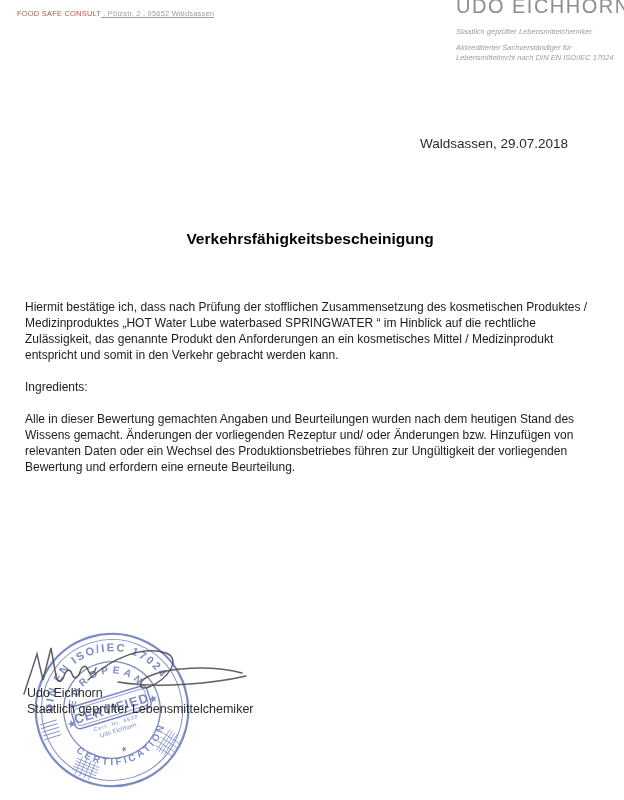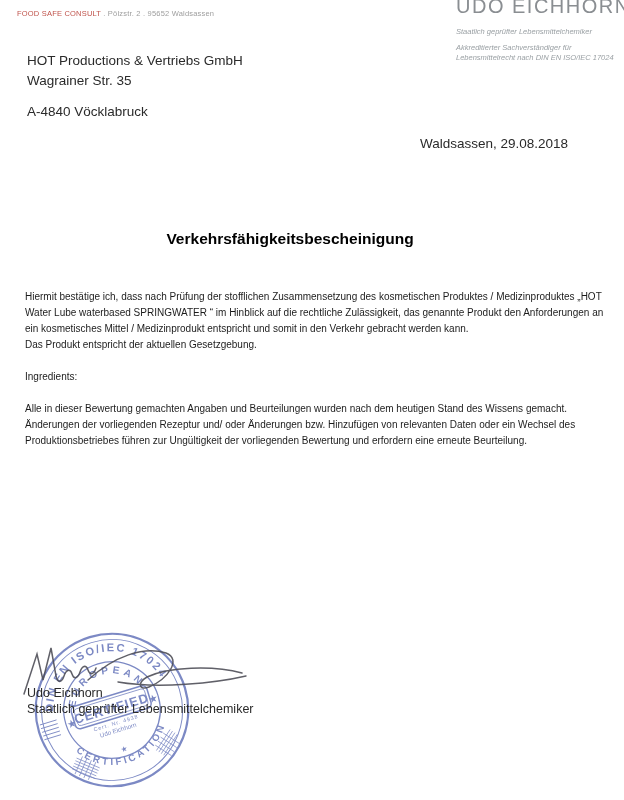--- a/index.html
+++ b/index.html
@@ -7,35 +7,35 @@
     position:relative;
     width:624px;height:800px;
     background:#ffffff;
     overflow:hidden;
     font-family:"Liberation Sans","DejaVu Sans",sans-serif;
     color:#1c1c1c;
   }
   
   .sender{position:absolute;left:17px;top:9px;font-size:7.5px;letter-spacing:.2px;white-space:nowrap;}
   .sender .brand{color:#c0544c;}
-  .sender .addr{color:#9e9e9e;}
+  .sender .addr{color:#9e9e9e;text-decoration:underline;}
   
   .letterhead{position:absolute;left:456px;top:-5px;width:210px;}
   .lh-name{font-size:20px;letter-spacing:1.5px;color:#8a8e92;white-space:nowrap;}
   .lh-sub1{margin-top:9px;font-size:7.5px;font-style:italic;color:#9aa0a4;white-space:nowrap;}
   .lh-sub2{margin-top:7px;font-size:7.5px;font-style:italic;color:#9aa0a4;white-space:nowrap;line-height:10px;}
   
   .recipient{position:absolute;left:27px;top:51px;font-size:13.5px;line-height:20px;color:#2a2a2a;}
   .recipient .city{margin-top:11px;}
   
   .dateline{position:absolute;left:420px;top:136px;font-size:13.5px;color:#2a2a2a;white-space:nowrap;}
   
-  .title{position:absolute;left:0;top:230px;width:580px;text-align:center;font-size:15.5px;font-weight:bold;color:#000;margin:0;}
+  .title{position:absolute;left:0;top:230px;width:580px;text-align:center;font-size:15.5px;font-weight:bold;color:#000;margin:0;padding-left:20px;}
   
-  .body-text{position:absolute;left:25px;top:289px;width:580px;font-size:10px;line-height:16px;color:#1c1c1c;}
+  .body-text{position:absolute;left:25px;top:299px;width:580px;font-size:12px;line-height:16px;color:#1c1c1c;}
   .body-text .blk{margin:0 0 16px 0;}
   .body-text .blk-ingredients{}
   .body-text .blk-assessment{margin-bottom:26px;}
   
   .stamp{position:absolute;left:30px;top:628px;z-index:1;}
   .signature{position:absolute;left:18px;top:636px;z-index:3;pointer-events:none;}
   .sig-block{position:absolute;left:27px;top:685px;z-index:4;font-size:12.5px;line-height:16px;color:#2a2a2a;}
 </style>
 </head>
 <body>
@@ -48,34 +48,28 @@
 
   <div class="letterhead">
     <div class="lh-name">UDO EICHHORN</div>
     <div class="lh-sub1">Staatlich geprüfter Lebensmittelchemiker</div>
     <div class="lh-sub2">
       <div>Akkreditierter Sachverständiger für</div>
       <div>Lebensmittelrecht nach DIN EN ISO/IEC 17024</div>
     </div>
   </div>
 
-  <div class="recipient">
-    <div>HOT Productions &amp; Vertriebs GmbH</div>
-    <div>Wagrainer Str. 35</div>
-    <div class="city">A-4840 Vöcklabruck</div>
-  </div>
 
-  <div class="dateline">Waldsassen, 29.08.2018</div>
+  <div class="dateline">Waldsassen, 29.07.2018</div>
 
   <h1 class="title">Verkehrsfähigkeitsbescheinigung</h1>
 
   <div class="body-text">
     <div class="blk">
       <div>Hiermit bestätige ich, dass nach Prüfung der stofflichen Zusammensetzung des kosmetischen Produktes / Medizinproduktes „HOT Water Lube waterbased SPRINGWATER “ im Hinblick auf die rechtliche Zulässigkeit, das genannte Produkt den Anforderungen an ein kosmetisches Mittel / Medizinprodukt entspricht und somit in den Verkehr gebracht werden kann.</div>
-      <div>Das Produkt entspricht der aktuellen Gesetzgebung.</div>
     </div>
     <div class="blk blk-ingredients">
       <div>Ingredients:</div>
     </div>
     <div class="blk blk-assessment">Alle in dieser Bewertung gemachten Angaben und Beurteilungen wurden nach dem heutigen Stand des Wissens gemacht. Änderungen der vorliegenden Rezeptur und/ oder Änderungen bzw. Hinzufügen von relevanten Daten oder ein Wechsel des Produktionsbetriebes führen zur Ungültigkeit der vorliegenden Bewertung und erfordern eine erneute Beurteilung.</div>
   </div>
 
   <div class="stamp">
     <svg width="164" height="164" viewBox="0 0 170 170">
       <g transform="rotate(-17 85 85)" fill="none" stroke="#4a5cae" opacity="0.72">

